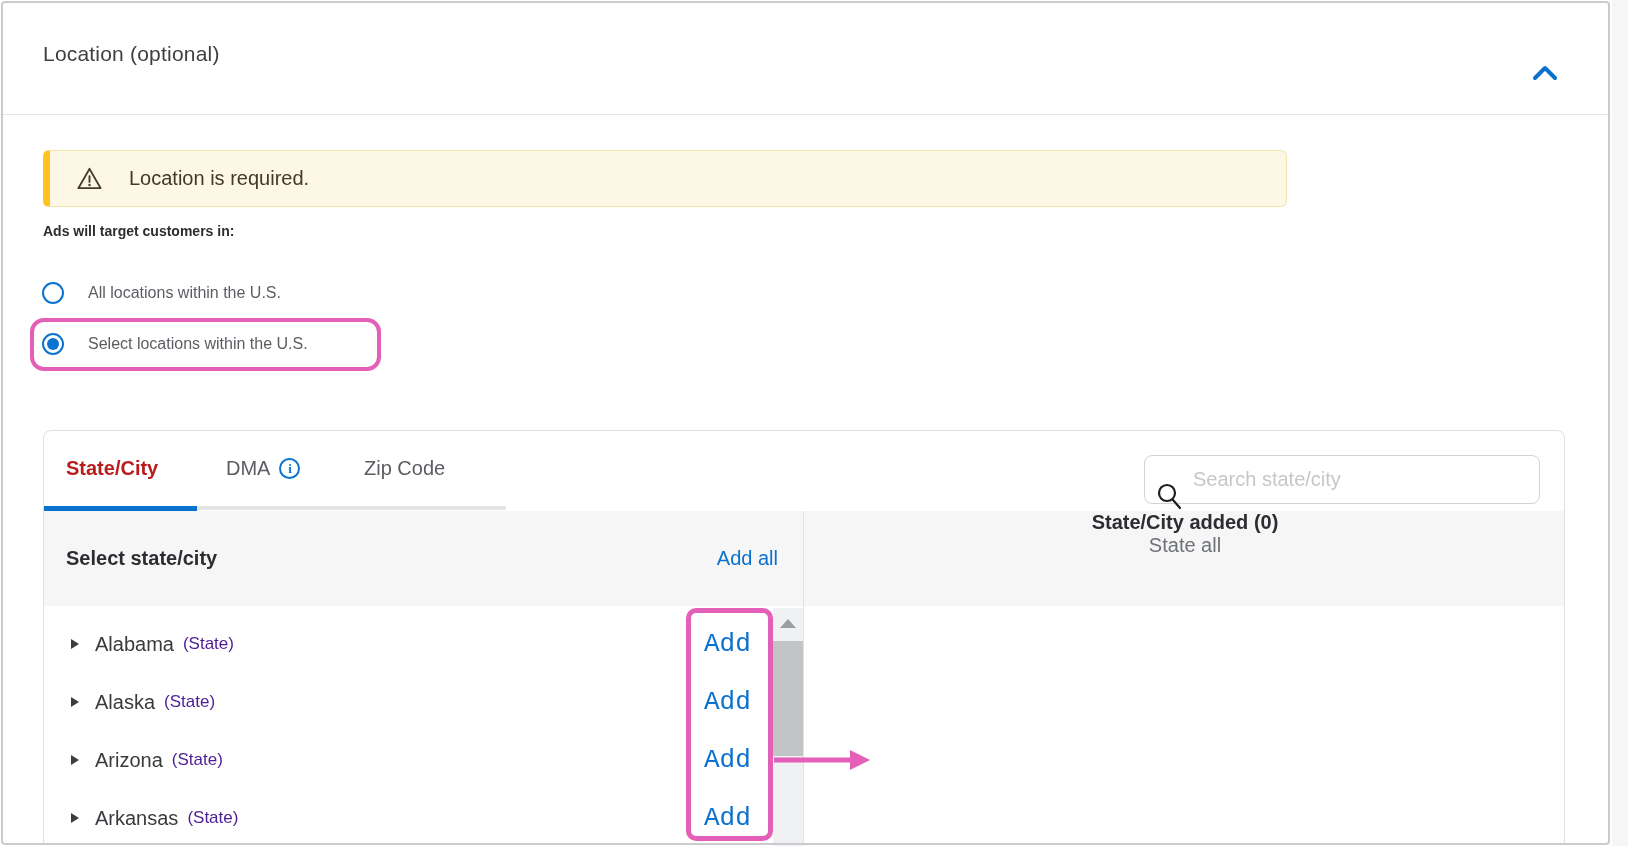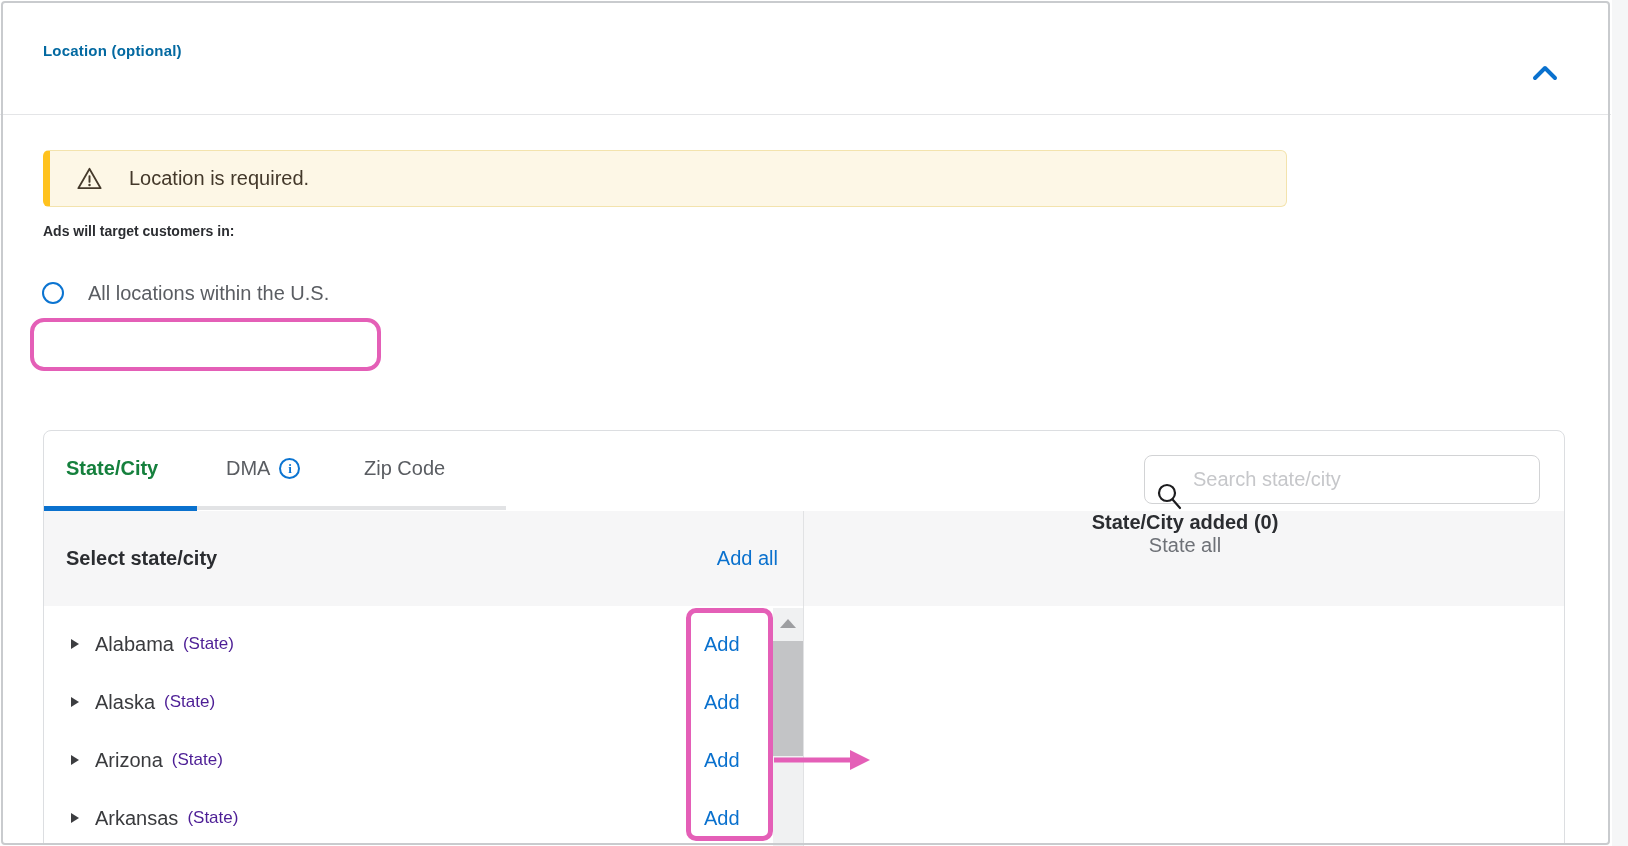--- a/index.html
+++ b/index.html
@@ -7,45 +7,45 @@
     font-family:"Liberation Sans","DejaVu Sans",sans-serif; }
   .stage { position:absolute; left:0; top:0; width:1628px; height:846px; }
 
   
   .right-gutter { position:absolute; left:1612px; top:0; width:16px; height:846px; background:#f5f6f7; }
   .window-frame { position:absolute; left:1px; top:1px; width:1609px; height:844px;
     border:2px solid #c9cbce; border-radius:4px; pointer-events:none; z-index:50; }
 
   
   .hdr { position:absolute; left:0; top:0; width:1611px; height:115px; background:#fff; border-bottom:1px solid #e4e5e7; }
-  .hdr-title { position:absolute; left:43px; top:42px; font-size:15px; font-weight:bold; color:#0369a1; letter-spacing:.2px; }
+  .hdr-title { position:absolute; left:43px; top:42px; font-size:21px; font-weight:normal; color:#404040; letter-spacing:.2px; }
   .chevron-up { position:absolute; left:1528px; top:58px; width:34px; height:32px; cursor:pointer; }
 
   
   .banner { position:absolute; left:43px; top:150px; width:1244px; height:57px; background:#fdf7e6;
     border:1px solid #f3e3ad; border-left:7px solid #ffc21e; border-radius:6px; display:flex; align-items:center; }
   .banner-icon { margin-left:26px; width:27px; height:27px; flex:none; }
   .banner-text { margin-left:26px; font-size:20px; color:#43382a; }
 
   
   .target-label { position:absolute; left:43px; top:223px; font-size:14px; font-weight:bold; color:#2b2d31; }
   .radio-row { position:absolute; left:42px; height:24px; display:flex; align-items:center; cursor:pointer; }
   .radio-row.r1 { top:281px; } .radio-row.r2 { top:332px; }
   .radio-circle { width:22px; height:22px; border:2px solid #0b74d1; border-radius:50%; background:#fff;
     display:flex; align-items:center; justify-content:center; flex:none; }
   .radio-dot { width:12px; height:12px; border-radius:50%; background:#0b74d1; }
-  .radio-label { margin-left:24px; font-size:20px; color:#5a5d62; }
+  .radio-label { margin-left:24px; font-size:16px; color:#5a5d62; }
   .radio-highlight { position:absolute; left:30px; top:318px; width:351px; height:53px;
     border:4px solid #e45fb7; border-radius:14px; z-index:10; pointer-events:none; }
 
   
   .panel { position:absolute; left:43px; top:430px; width:1522px; height:415px; background:#fff;
     border:1px solid #dcdee1; border-radius:8px 8px 0 0; }
   .tab { position:absolute; top:0; height:75px; display:flex; align-items:center; font-size:20px; color:#5a5d62; cursor:pointer; }
-  .tab.active { font-weight:bold; color:#15803d;justify-content:center; }
+  .tab.active { font-weight:bold; color:#b91c1c;justify-content:center; }
   .tab-statecity { left:22px; } .tab-dma { left:182px; } .tab-zip { left:320px; }
   .info-icon { display:inline-flex; margin-left:9px; width:21px; height:21px; border:2px solid #0b74d1; border-radius:50%;
     align-items:center; justify-content:center; font-size:13px; font-weight:bold; color:#0b74d1; font-family:"Liberation Serif","DejaVu Serif",serif; }
   .tab-underline-active { position:absolute; left:0; top:75px; width:153px; height:5px; background:#0a71ce; }
   .tab-underline-rest { position:absolute; left:153px; top:75px; width:309px; height:4px; background:#e2e3e5; }
 
   
   .search-box { position:absolute; left:1100px; top:24px; width:396px; height:49px; border:1px solid #d2d3d5;
     border-radius:8px; background:#fff; }
   .search-input { position:absolute; left:48px; top:0; width:340px; height:47px; border:none; outline:none;
@@ -65,21 +65,21 @@
 
   .col-divider { position:absolute; left:759px; top:80px; width:1px; height:335px; background:#e1e2e4; }
 
   
   .list { position:absolute; left:0; top:184px; width:759px; }
   .list-row { position:relative; height:58px; display:flex; align-items:center; }
   .caret-right { width:0; height:0; border-left:8px solid #3c3d40; border-top:5px solid transparent;
     border-bottom:5px solid transparent; margin-left:27px; flex:none; }
   .item-name { margin-left:16px; font-size:20px; color:#3a3b3e; }
   .item-type { margin-left:9px; font-size:17px; color:#4c1d95; }
-  .add-link { position:absolute; left:660px; font-size:20px; color:#0a71ce; cursor:pointer; }
+  .add-link { position:absolute; left:660px; font-size:26px; color:#0a71ce; cursor:pointer;font-family:Liberation Mono, monospace; }
 
   
   .scrollbar { position:absolute; left:729px; top:177px; width:30px; height:238px; background:#f0f1f2; }
   .scroll-up-btn { position:absolute; left:0; top:0; width:30px; height:30px; display:flex; align-items:center; justify-content:center; cursor:pointer; }
   .caret-up { width:0; height:0; border-bottom:9px solid #9d9ea1; border-left:8px solid transparent; border-right:8px solid transparent; }
   .scroll-thumb { position:absolute; left:0; top:33px; width:30px; height:115px; background:#c3c4c6; cursor:grab; }
 
   
   .list-highlight { position:absolute; left:642px; top:177px; width:87px; height:233px;
     border:5px solid #e45fb7; border-radius:10px; z-index:20; pointer-events:none; }
@@ -107,20 +107,26 @@
   </div>
 
   <div class="target-label">Ads will target customers in:</div>
 
   <div class="radio-row r1">
     <span class="radio-circle"></span>
     <span class="radio-label">All locations within the U.S.</span>
   </div>
 
   <div class="radio-highlight"></div>
+  <div class="radio-row r2">
+    <span class="radio-circle">
+        <span class="radio-dot"></span>
+      </span>
+    <span class="radio-label">Select locations within the U.S.</span>
+  </div>
 
   <div class="panel">
 
     <div class="tab tab-statecity active">
       <span>State/City</span>
     </div>
     <div class="tab tab-dma">
       <span>DMA</span>
       <span class="info-icon">i</span>
     </div>

